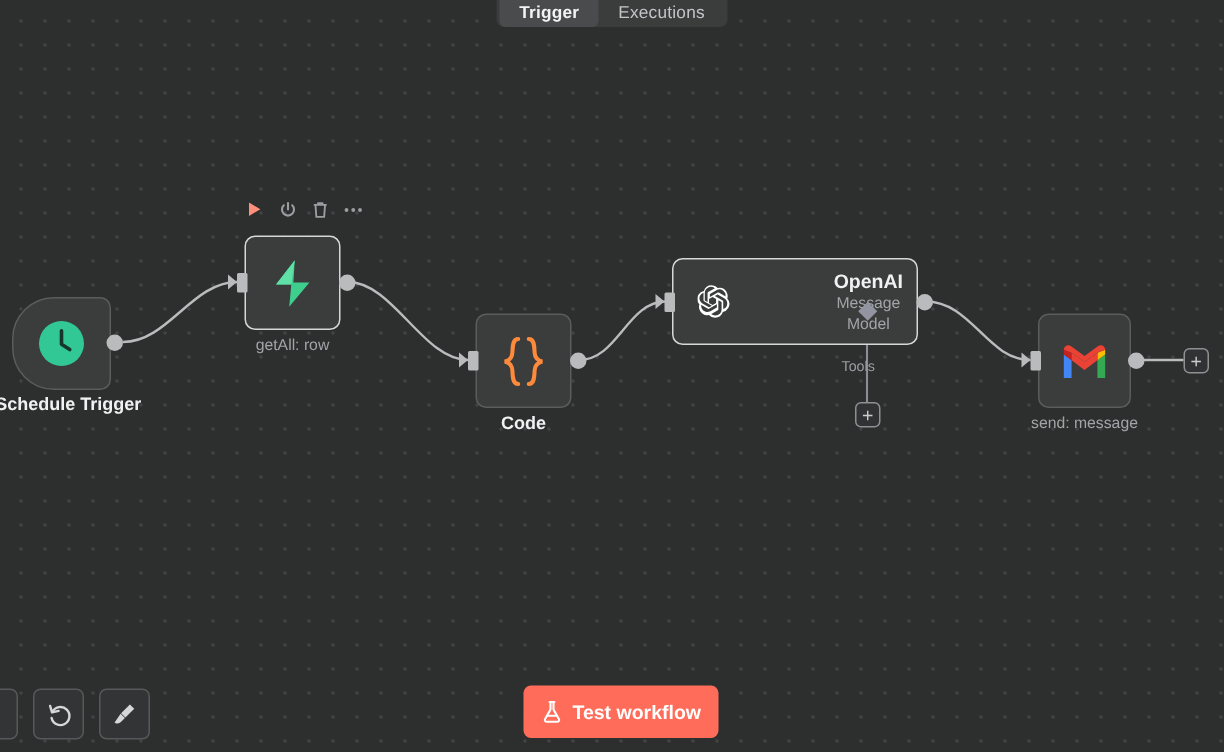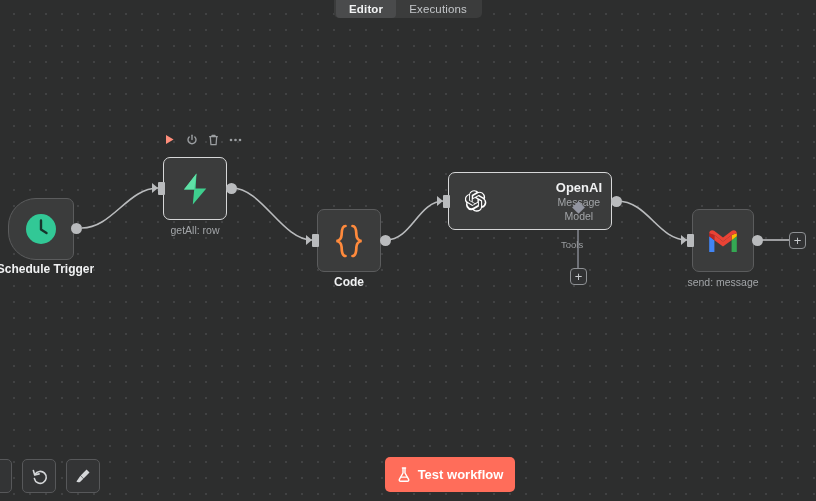--- a/index.html
+++ b/index.html
@@ -130,21 +130,21 @@
   }
 
   
   .test-btn {
     position: absolute; left: 349px; top: 457px;
     width: 130px; height: 35px;
     background: #ff6d5a; border: none; border-radius: 5px;
     color: #ffffff; font-size: 13px; font-weight: bold;
     font-family: "Liberation Sans", sans-serif;
     display: flex; align-items: center; justify-content: center; gap: 7px;
-    cursor: pointer; z-index: 30; margin-left: 36px;
+    cursor: pointer; z-index: 30;
   }
 </style>
 </head>
 <body>
 
 <div id="canvas">
 
   <svg id="wires" viewBox="0 0 816 501" xmlns="http://www.w3.org/2000/svg">
 
     <path d="M 82 228 C 112 228 128 188 158 188" fill="none" stroke="#b9bbbd" stroke-width="1.6"></path>
@@ -155,21 +155,21 @@
 
     <path d="M 617 201 C 648 201 658 240 687 240" fill="none" stroke="#b9bbbd" stroke-width="1.6"></path>
 
     <path d="M 578 212 L 578 270" fill="none" stroke="#8b8e97" stroke-width="1.4"></path>
 
     <path d="M 762 240 L 789 240" fill="none" stroke="#b9bbbd" stroke-width="1.6"></path>
   </svg>
 
   <div class="tabbar">
     <div class="tabbar-inner">
-      <div class="tab active">Editor</div>
+      <div class="tab active">Trigger</div>
       <div class="tab">Executions</div>
     </div>
   </div>
 
   <div class="node trigger" style="left:8px; top:198px; width:66px; height:62px;">
     <svg width="34" height="34" viewBox="0 0 34 34">
       <circle cx="17" cy="17" r="15" fill="#32c896"></circle>
       <path d="M17 8.5 L17 17.5 L22.5 21" stroke="#16352c" stroke-width="2.4" fill="none" stroke-linecap="round" stroke-linejoin="round"></path>
     </svg>
   </div>

